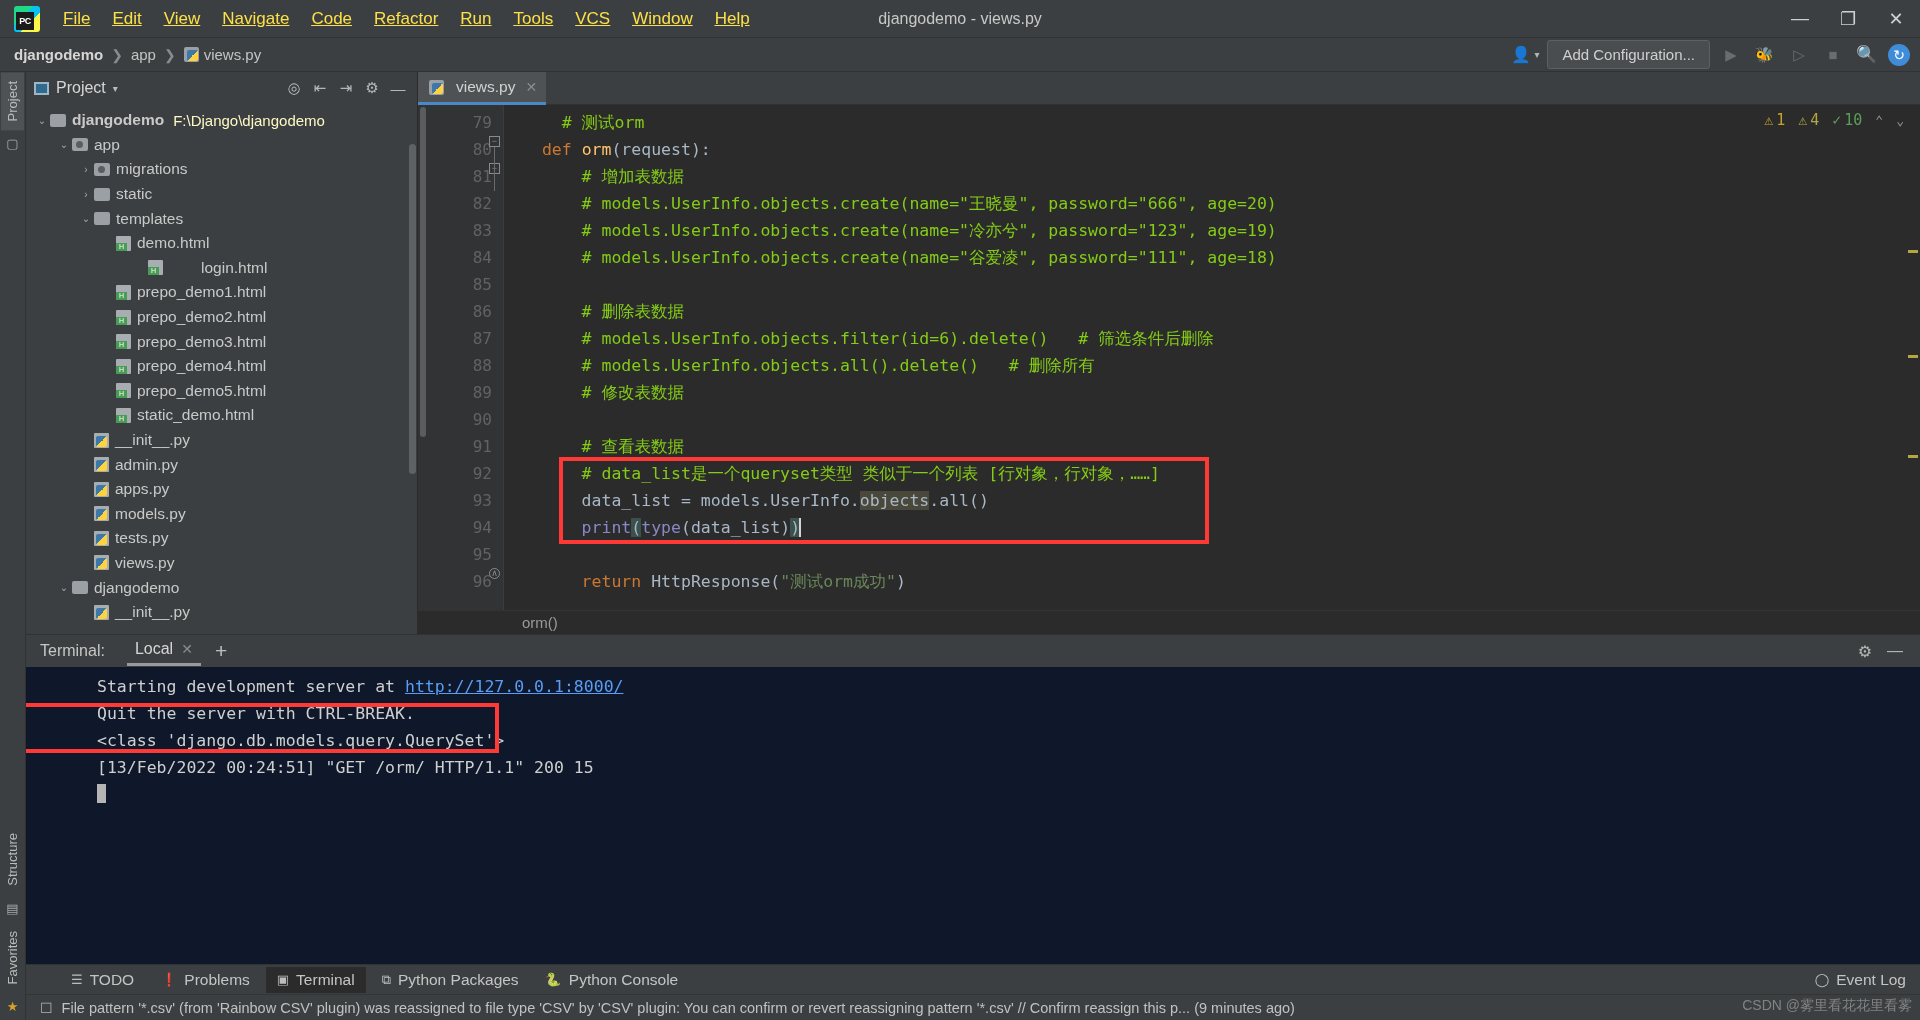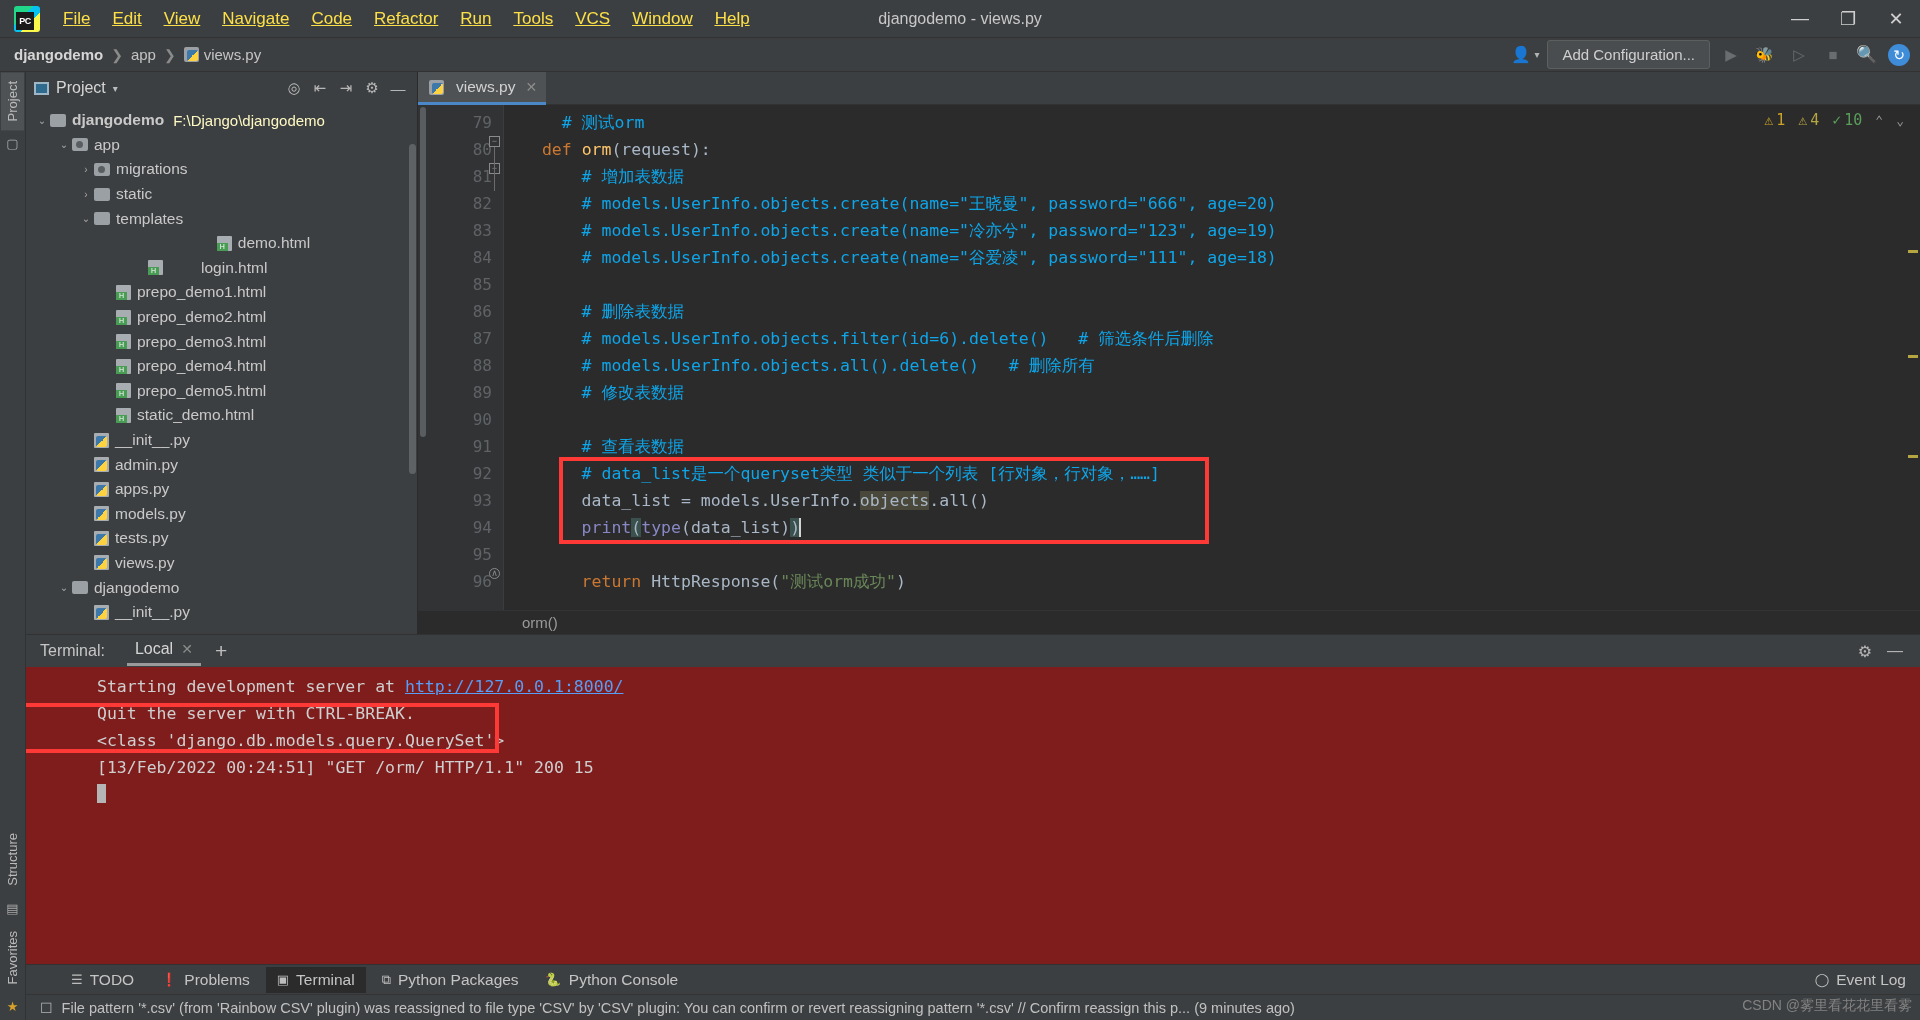--- a/index.html
+++ b/index.html
@@ -162,21 +162,21 @@
     position: absolute; right: 4px; width: 11px; height: 11px; border: 1px solid #8a8a8a; color: #8a8a8a;
     font-size: 9px; line-height: 9px; text-align: center; background: #313335;
   }
   .foldline { position: absolute; right: 9px; width: 1px; background: #6b6b6b; }
 
   .codearea {
     flex: 1; position: relative; background: #2b2b2b; padding-top: 4px; overflow: hidden;
     font-family: "DejaVu Sans Mono", monospace; font-size: 16.5px;
   }
   .cl { height: 27px; line-height: 27px; white-space: pre; padding-left: 18px; color: #a9b7c6; }
-  .cmt { color: #0ea5e9; }
+  .cmt { color: #84cc16; }
   .kw { color: #cc7832; }
   .fn { color: #ffc66d; }
   .str { color: #6a8759; }
   .bi { color: #8888c6; }
   .hl-objects { background: #49483a; }
   .paren-hl { background: #3b514d; }
   .caret-bar {
     display:inline-block; width: 2px; height: 19px; background: #d4d4d4; vertical-align: -4px; margin-left: -1px;
   }
   .redbox {
@@ -191,21 +191,21 @@
   .insp-ok { color: #5a9e5a; display:flex; align-items:center; gap:3px; }
   .insp-arrow { color: #9a9a9a; font-size: 13px; }
   .stripe-mark { position: absolute; right: 2px; width: 10px; height: 3px; background: #b5a642; z-index: 4;}
 
   .breadcrumb-bottom {
     height: 24px; background: #2b2b2b; border-top: 1px solid #313335; flex: none;
     display: flex; align-items: center; padding-left: 104px; font-size: 15px; color: #9a9a9a;
   }
 
   
-  .terminal { height: 330px; background: #7f1d1d; display: flex; flex-direction: column; flex: none; border-top: 1px solid #323232;}
+  .terminal { height: 330px; background: #0f172a; display: flex; flex-direction: column; flex: none; border-top: 1px solid #323232;}
   .term-head {
     height: 32px; background: #3c3f41; display: flex; align-items: center; padding-left: 14px; flex: none;
   }
   .term-label { font-size: 16px; color: #c6c6c6; margin-right: 22px; }
   .term-tab {
     font-size: 16px; color: #d6d6d6; padding: 4px 8px 5px; border-bottom: 3px solid #9a9a9a;
     display: flex; align-items: center; gap: 8px;
   }
   .term-tab .x { color: #8c8c8c; font-size: 14px; }
   .term-plus { font-size: 21px; color: #bdbdbd; margin-left: 14px; }
@@ -341,21 +341,21 @@
               <div class="row" style="padding-left: 52px;">
                 <span class="arrow">›</span>
                 <span class="folder"></span>
                 <span>static</span>
               </div>
               <div class="row" style="padding-left: 52px;">
                 <span class="arrow">⌄</span>
                 <span class="folder"></span>
                 <span>templates</span>
               </div>
-              <div class="row" style="padding-left: 74px; justify-content: center;">
+              <div class="row" style="padding-left: 74px;">
                 <span class="arrow none">›</span>
                 <span class="html-ico"></span>
                 <span>demo.html</span>
               </div>
               <div class="row" style="padding-left: 74px; gap: 32px;">
                 <span class="arrow none">›</span>
                 <span class="html-ico"></span>
                 <span>login.html</span>
               </div>
               <div class="row" style="padding-left: 74px;">

